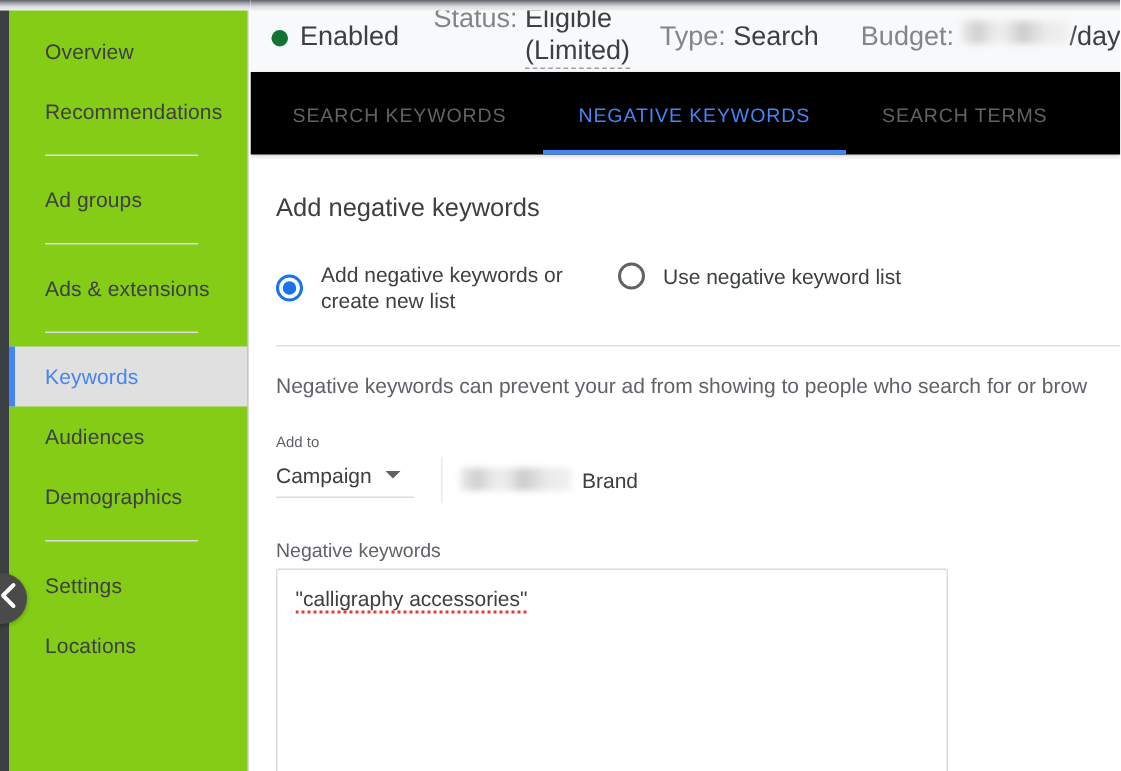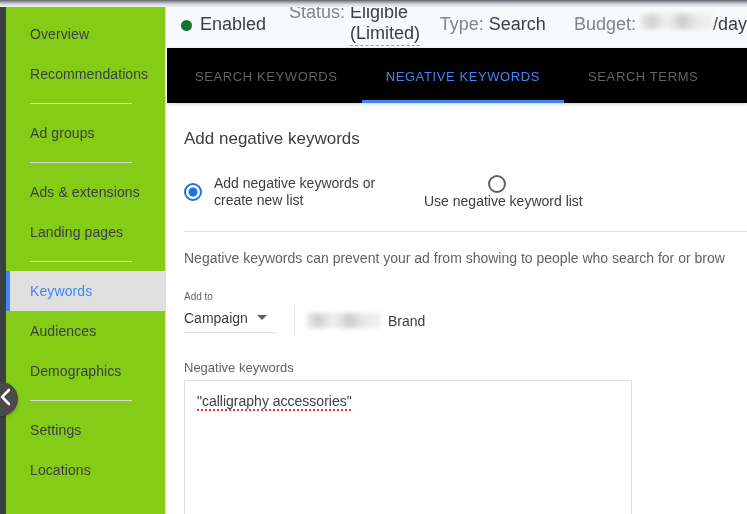--- a/index.html
+++ b/index.html
@@ -235,21 +235,21 @@
     border-radius: 50%;
     background: #1a73e8;
   }
   .radio-label {
     font-size: 14px;
     color: #3c4043;
     margin-left: 12px;
     line-height: 17px;
     max-width: 176px;
   }
-  .radio-opt.second { margin-left: 22px; flex-direction: column; }
+  .radio-opt.second { margin-left: 22px; }
   .radio-opt.second .radio-label { max-width: none; white-space: nowrap; }
 
   .divider-line {
     height: 1px;
     background: #e0e0e0;
     width: 565px;
     margin: 0 0 18px 0;
   }
 
   .helper-text {
@@ -345,23 +345,20 @@
       <div class="nav-item">
         <span>Ad groups</span>
       </div>
 
       <div class="nav-divider"></div>
 
       <div class="nav-item">
         <span>Ads &amp; extensions</span>
       </div>
 
-      <div class="nav-item">
-        <span>Landing pages</span>
-      </div>
 
       <div class="nav-divider"></div>
 
       <div class="nav-item active">
         <span>Keywords</span>
       </div>
 
       <div class="nav-item">
         <span>Audiences</span>
       </div>

